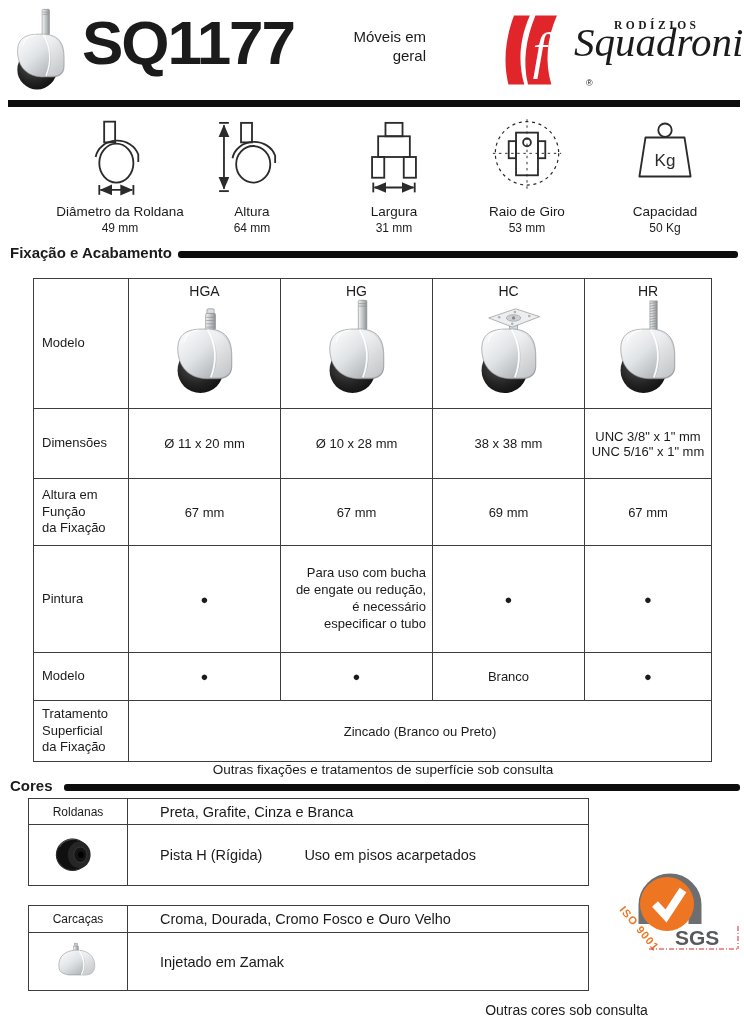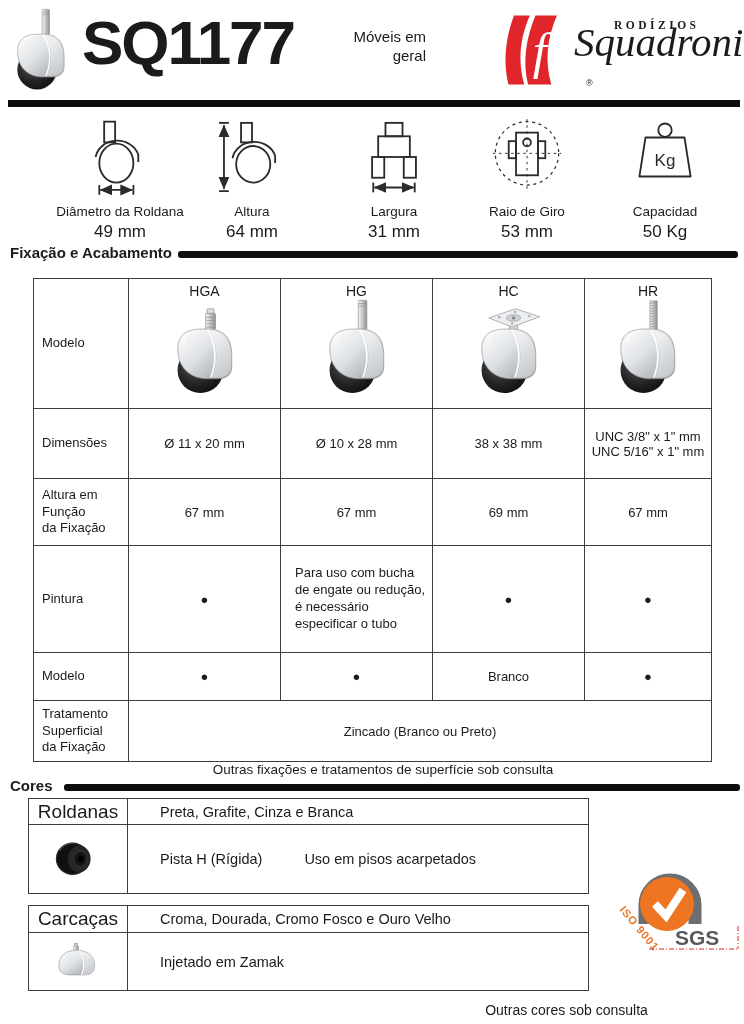--- a/index.html
+++ b/index.html
@@ -27,52 +27,52 @@
   .brand-top{position:absolute;left:128px;top:11px;font-family:"Liberation Serif",serif;font-weight:bold;font-size:11.5px;letter-spacing:3.5px}
   .brand-name{position:absolute;left:88px;top:14px;font-family:"Liberation Serif",serif;font-style:italic;font-size:41px;line-height:1}
   .brand-reg{position:absolute;left:100px;top:70px;font-size:9px}
   .rule-top{left:8px;top:100px;width:732px;height:7px;background:#0d0d0d}
 
   
   .spec{position:absolute;top:118px;width:140px;text-align:center}
   .spec svg{width:78px;height:78px;display:block;margin:0 auto}
   .spec .ico{stroke:#2b2b2b;stroke-width:1.5;fill:none}
   .spec-label{font-size:13.5px;margin-top:7px;line-height:1.3}
-  .spec-value{font-size:17px;line-height:1.3}
+  .spec-value{font-size:12px;line-height:1.3}
   #spec-0{left:50px}#spec-1{left:182px}#spec-2{left:324px}#spec-3{left:457px}#spec-4{left:595px}
 
   
   .sec-title{position:absolute;font-size:15px;font-weight:bold}
   #fix-title{left:10px;top:244px}
   #fix-line{left:178px;top:251px;width:560px;height:6.5px;background:#0d0d0d;border-radius:3px}
   #cores-title{left:10px;top:777px}
   #cores-line{left:64px;top:784px;width:676px;height:6.5px;background:#0d0d0d;border-radius:3px}
 
   
   table{border-collapse:collapse;table-layout:fixed;background:#fff}
   #main-table{position:absolute;left:33px;top:278px;width:678px}
   #main-table th,#main-table td{border:1.5px solid #3d3d3d;font-size:13px;vertical-align:middle;padding:0}
   #main-table th{text-align:left;font-weight:normal;padding-left:8px;line-height:1.3}
   .val{text-align:center}
   .model-cell{vertical-align:top !important;text-align:center;padding-top:4px !important}
   .model-name{font-size:14px}
   .caster-mount svg{width:72px;height:98px;display:block;margin:0 auto}
   .dot{text-align:center;font-size:15px}
-  .detail-note{text-align:left;padding:4px 6px 4px 14px !important;line-height:1.3}
+  .detail-note{text-align:right;padding:4px 6px 4px 14px !important;line-height:1.3}
 
   .foot-note{position:absolute;font-size:13.5px;text-align:center}
   #footnote-fix{left:33px;top:762px;width:700px}
   #footnote-cores{left:396px;top:1002px;width:341px;font-size:14px}
 
   
   .cores-table{position:absolute;left:28px;width:560px}
   #roldanas-table{top:798px}
   #carcacas-table{top:905px}
   .cores-table th,.cores-table td{border:1.5px solid #3d3d3d;padding:0;vertical-align:middle}
-  .cores-table th{font-weight:normal;font-size:19px;text-align:center}
+  .cores-table th{font-weight:normal;font-size:12px;text-align:center}
   .cores-table td.text{font-size:14.5px;text-align:left;padding-left:32px}
   .img-cell{text-align:center}
   .img-cell svg{vertical-align:middle}
   .gap-right{display:inline-block;margin-right:38px}
 
   #sgs-logo{left:615px;top:860px;width:130px;height:92px}
 </style>
 </head>
 <body>
 
@@ -339,21 +339,21 @@
   <table id="roldanas-table" class="cores-table">
     <colgroup>
         <col style="width:99px">
         <col style="width:461px">
       </colgroup>
     <tbody>
         <tr style="height:26px">
       <th>Roldanas</th>
       <td class="text">Preta, Grafite, Cinza e Branca</td>
     </tr>
-    <tr style="height:69px">
+    <tr style="height:61px">
       <td class="img-cell">
         <svg viewBox="0 0 90 66" width="54">
           <ellipse cx="36" cy="33" rx="27" ry="26" fill="#101010"></ellipse>
           <ellipse cx="36" cy="33" rx="27" ry="26" fill="none" stroke="#2e2e2e" stroke-width="2"></ellipse>
           <ellipse cx="47" cy="33" rx="19" ry="22" fill="#262626"></ellipse>
           <ellipse cx="49" cy="33" rx="11" ry="13" fill="#141414" stroke="#3c3c3c" stroke-width="1.5"></ellipse>
           <ellipse cx="50" cy="33" rx="4.5" ry="5.5" fill="#000"></ellipse>
           <path d="M14,20 A27,26 0 0 1 36,7" stroke="#4a4a4a" stroke-width="2" fill="none"></path>
         </svg>
       </td>

